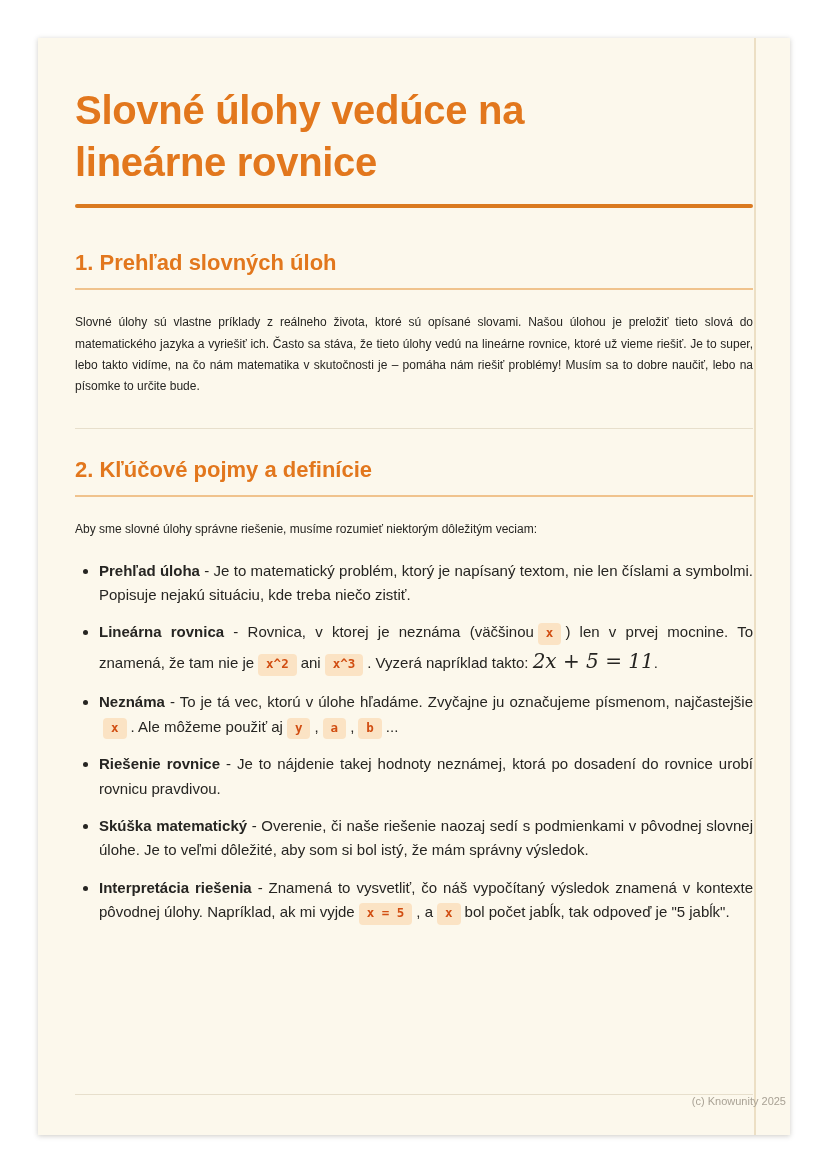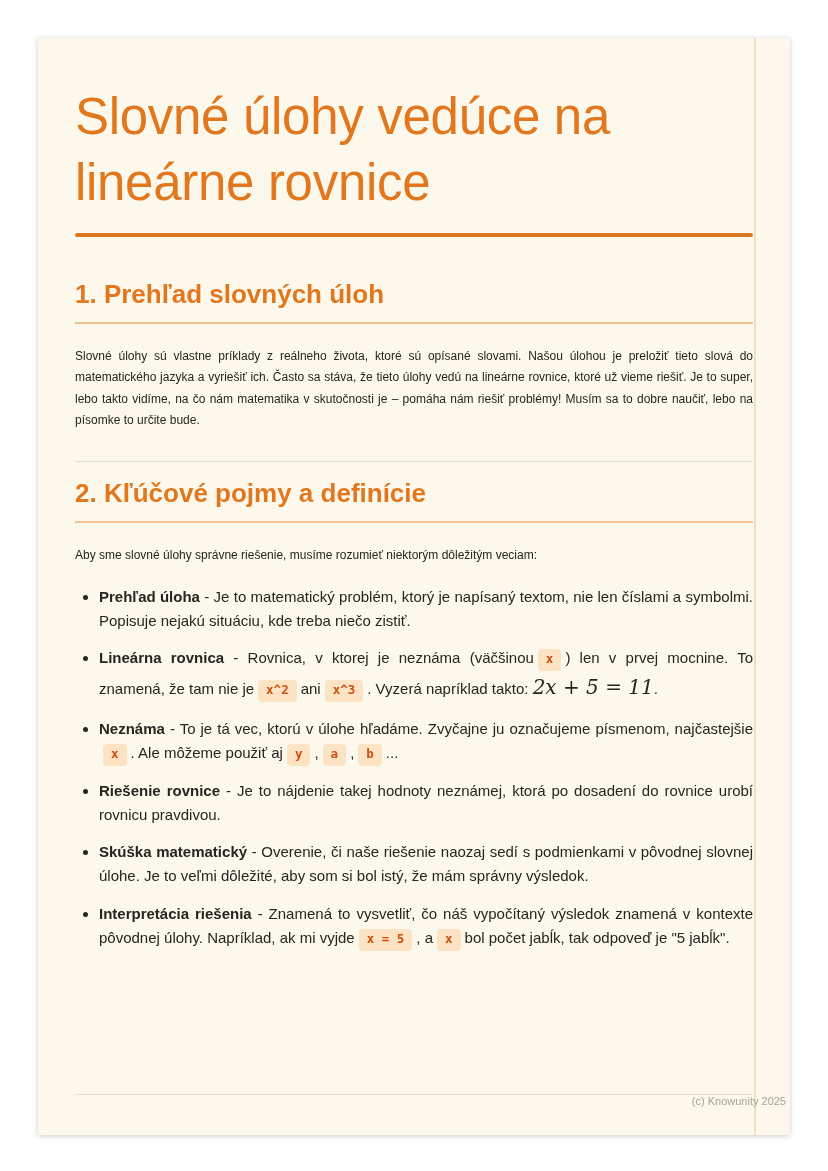--- a/index.html
+++ b/index.html
@@ -27,42 +27,42 @@
     position: absolute;
     top: 0;
     bottom: 0;
     right: 34px;
     width: 2px;
     background: #ecdfc4;
   }
   h1 {
     margin: 0;
     max-width: 540px;
-    font-size: 51px;
+    font-size: 40px;
     line-height: 1.3;
     letter-spacing: -0.3px;
     color: #e2771d;
-    font-weight: normal;
+    font-weight: bold;
   }
   .title-rule {
     height: 4px;
     background: #da7a20;
     margin-top: 16px;
     border-radius: 2px;
   }
   h2 {
     margin: 42px 0 0;
-    font-size: 26px;
+    font-size: 22px;
     line-height: 1.2;
     color: #e2771d;
     font-weight: bold;
     padding-bottom: 12px;
     border-bottom: 2px solid #f0c38d;
   }
-  .section-2 h2 { margin-top: 16px; }
+  .section-2 h2 { margin-top: 28px; }
   p.body {
     margin: 22px 0 0;
     font-size: 12px;
     line-height: 1.78;
     color: #262522;
     text-align: justify;
   }
   .divider {
     height: 1px;
     background: #e7dfcc;

